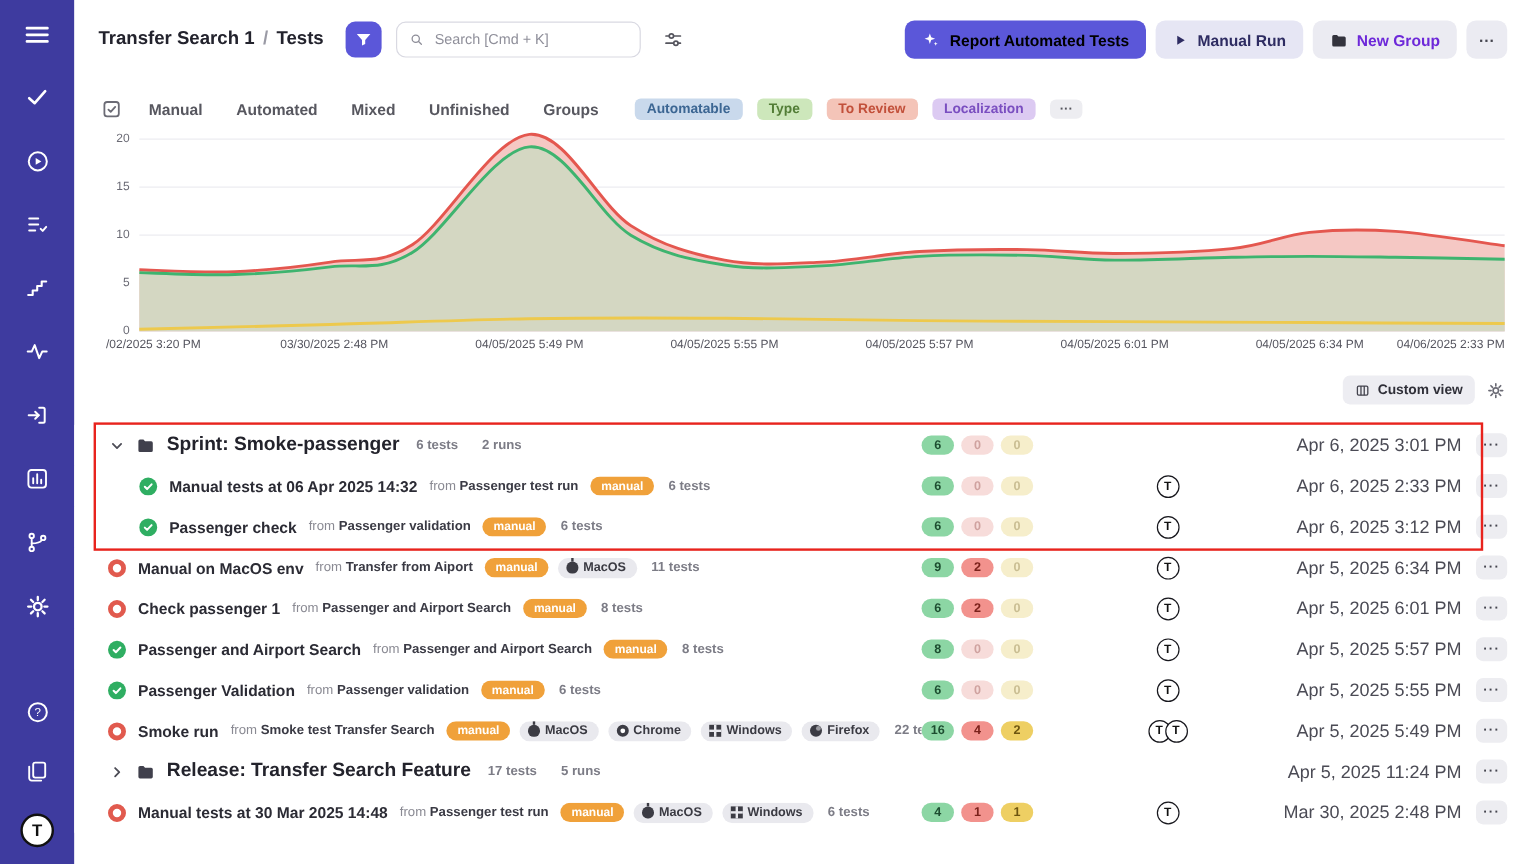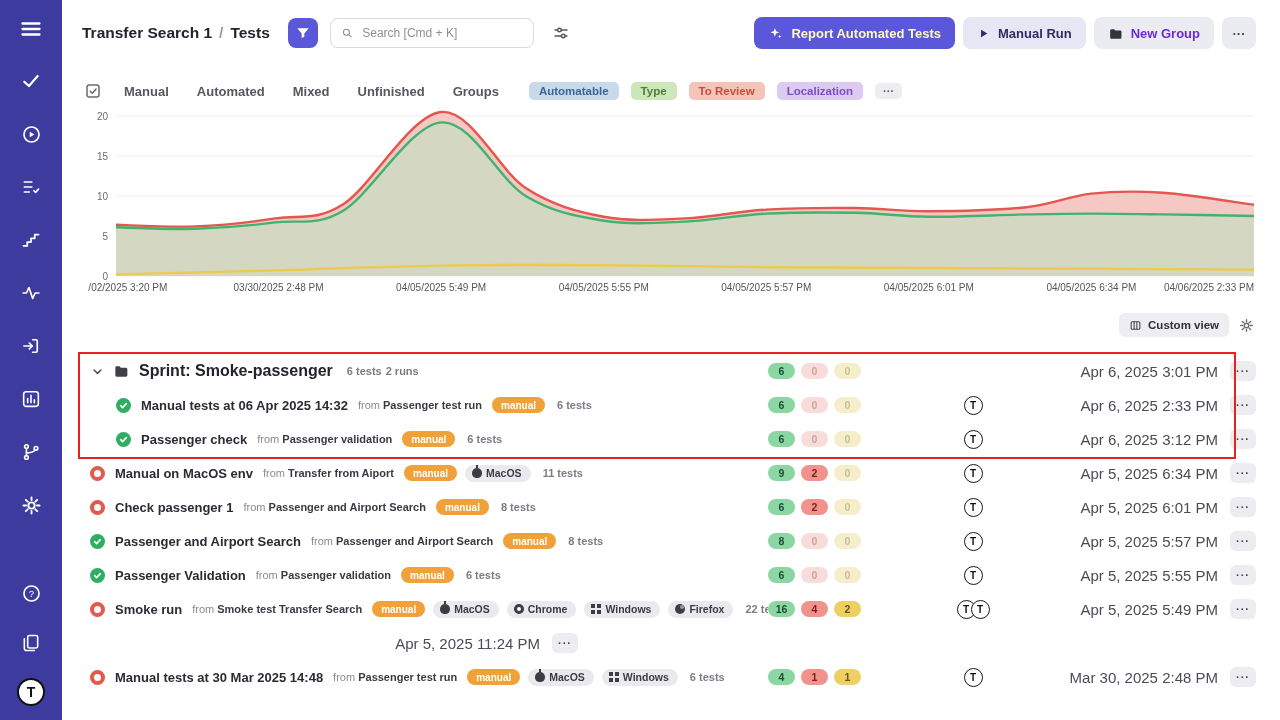--- a/index.html
+++ b/index.html
@@ -34,21 +34,21 @@
   .filter-btn { width:30px; height:30px; border-radius:8px; background:#5b57d9; border:0;
     margin-left:18px; display:flex; align-items:center; justify-content:center; cursor:pointer; flex-shrink:0; }
   .search { margin-left:12px; width:204px; height:30px; border:1px solid #d9d9e2; border-radius:8px;
     display:flex; align-items:center; padding:0 10px; gap:7px; background:#fff; flex-shrink:0; }
   .search input { border:0; outline:0; width:100%; font-size:12px; color:#333; font-family:"Liberation Sans",sans-serif; }
   .search input::placeholder { color:#8f8f9a; }
   .tune-btn { margin-left:12px; background:none; border:0; cursor:pointer; display:flex; align-items:center; }
   .header-right { margin-left:auto; display:flex; gap:8px; align-items:center; }
   .btn { height:32px; border-radius:8px; display:flex; align-items:center; gap:8px; padding:0 14px;
     font-size:13px; font-weight:600; border:0; cursor:pointer; font-family:"Liberation Sans",sans-serif; white-space:nowrap; }
-  .btn-primary { background:#5b57d9; color:#fef9c3; }
+  .btn-primary { background:#5b57d9; color:#000000; }
   .btn-soft { background:#e6e6f4; color:#2e2c62; }
   .btn-light { background:#ebebf2; color:#6d28d9; }
   .btn-more { width:34px; height:32px; background:#ebebf2; border-radius:8px; border:0; cursor:pointer;
     color:#44444e; font-weight:bold; font-size:13px; display:flex; align-items:center; justify-content:center; }
 
   .tabs { height:30px; margin-top:10px; display:flex; align-items:center; padding:0 24px 0 22px; }
   .tabs-icon { display:flex; align-items:center; margin-right:22px; cursor:pointer; background:none; border:0; padding:0; }
   .tabs-group { display:flex; gap:28px; align-items:center; }
   .tab { font-size:13px; color:#57575f; font-weight:600; cursor:pointer; }
   .chips { display:flex; gap:12px; margin-left:30px; align-items:center; }
@@ -75,21 +75,21 @@
 
   
   .runs { margin-top:16px; }
   .run-row { height:34px; display:flex; align-items:center; padding:0 24px 0 28px; background:#fff; }
   .run-row.child { padding-left:54px; }
   .row-left { flex:1; display:flex; align-items:center; min-width:0; overflow:hidden; }
   .chev { width:16px; margin-right:7px; display:flex; align-items:center; cursor:pointer; flex-shrink:0; }
   .fold { margin-right:10px; display:flex; align-items:center; flex-shrink:0; }
   .g-title { font-size:16px; font-weight:bold; color:#23232c; white-space:nowrap; }
   .g-meta { font-size:11px; color:#7c7c86; margin-left:14px; font-weight:600; white-space:nowrap; }
-  .g-meta.g-runs { margin-left:4px; }
+  .g-meta.g-runs { margin-left:20px; }
   .status { width:15px; height:15px; border-radius:50%; margin-right:10px; flex-shrink:0;
     display:flex; align-items:center; justify-content:center; }
   .status.passed { background:#2fae62; }
   .status.failed { width:15px; height:15px; border:4px solid #e15a4e; background:#fff; }
   .r-title { font-size:13px; color:#2b2b34; font-weight:600; white-space:nowrap; cursor:pointer; }
   .r-from { font-size:11px; color:#8a8a93; margin-left:10px; white-space:nowrap; }
   .r-from b { color:#3a3a44; font-weight:bold; }
   .tag { background:#f0a13a; color:#fff; font-size:10px; font-weight:bold; padding:2.5px 9px;
     border-radius:9px; margin-left:10px; white-space:nowrap; }
   .env { display:flex; align-items:center; background:#e9e9ee; border-radius:9px; padding:2.5px 9px 2.5px 7px;
@@ -526,20 +526,35 @@
             <span class="res s">2</span>
           </div>
           <div class="row-avatars">
             <span class="avatar">T</span>
             <span class="avatar">T</span>
           </div>
           <div class="row-date">Apr 5, 2025 5:49 PM</div>
           <button class="row-more">···</button>
         </div>
         <div class="run-row">
+          <div class="row-left">
+            <span class="chev">
+              <svg width="15" height="15" viewBox="0 0 24 24" fill="none" stroke="#4c4c56" stroke-width="2.4" stroke-linecap="round" stroke-linejoin="round">
+                <path d="M9.5 6.5L15 12l-5.5 5.5"></path>
+              </svg>
+            </span>
+            <span class="fold">
+              <svg width="16" height="16" viewBox="0 0 24 24" fill="#40404c">
+                <path d="M3.5 7a2 2 0 0 1 2-2h4.3l2 2.2h7.7a2 2 0 0 1 2 2v9.3a2 2 0 0 1-2 2h-14a2 2 0 0 1-2-2z"></path>
+              </svg>
+            </span>
+            <span class="g-title">Release: Transfer Search Feature</span>
+            <span class="g-meta">17 tests</span>
+            <span class="g-meta g-runs">5 runs</span>
+          </div>
           <div class="row-results"></div>
           <div class="row-avatars"></div>
           <div class="row-date">Apr 5, 2025 11:24 PM</div>
           <button class="row-more">···</button>
         </div>
         <div class="run-row">
           <div class="row-left">
             <span class="status failed"></span>
             <span class="r-title">Manual tests at 30 Mar 2025 14:48</span>
             <span class="r-from">from <b>Passenger test run</b></span>

